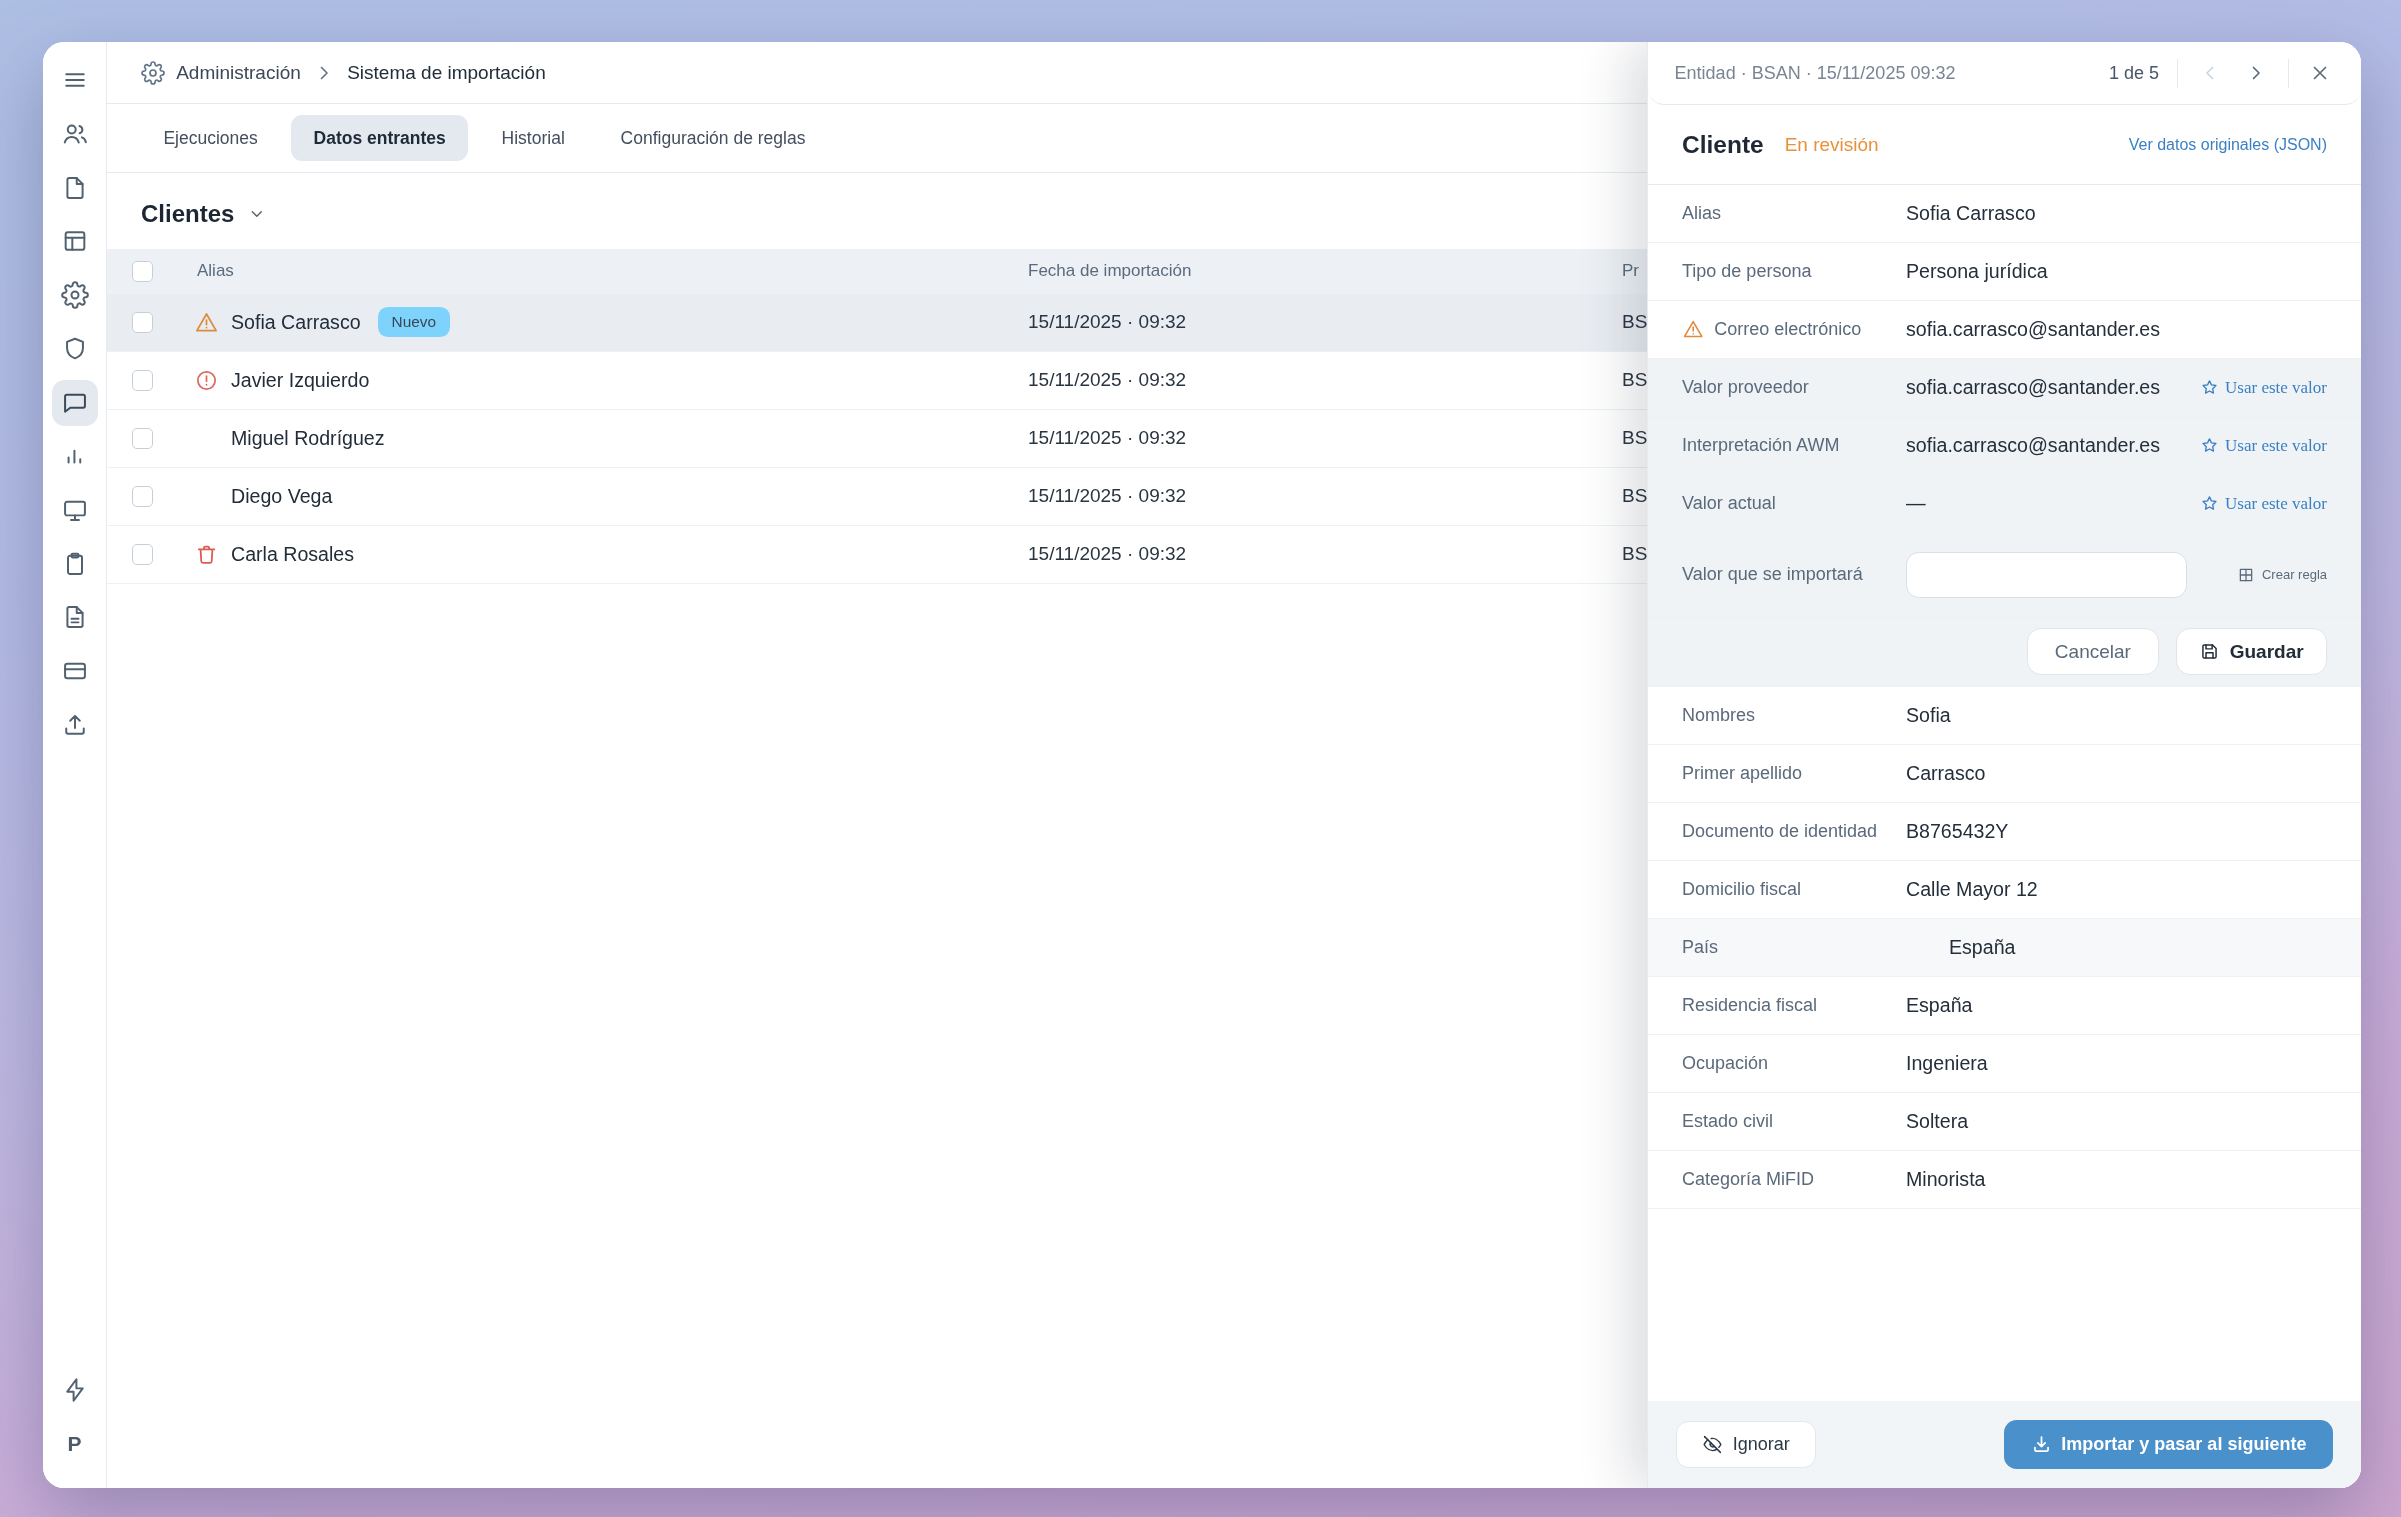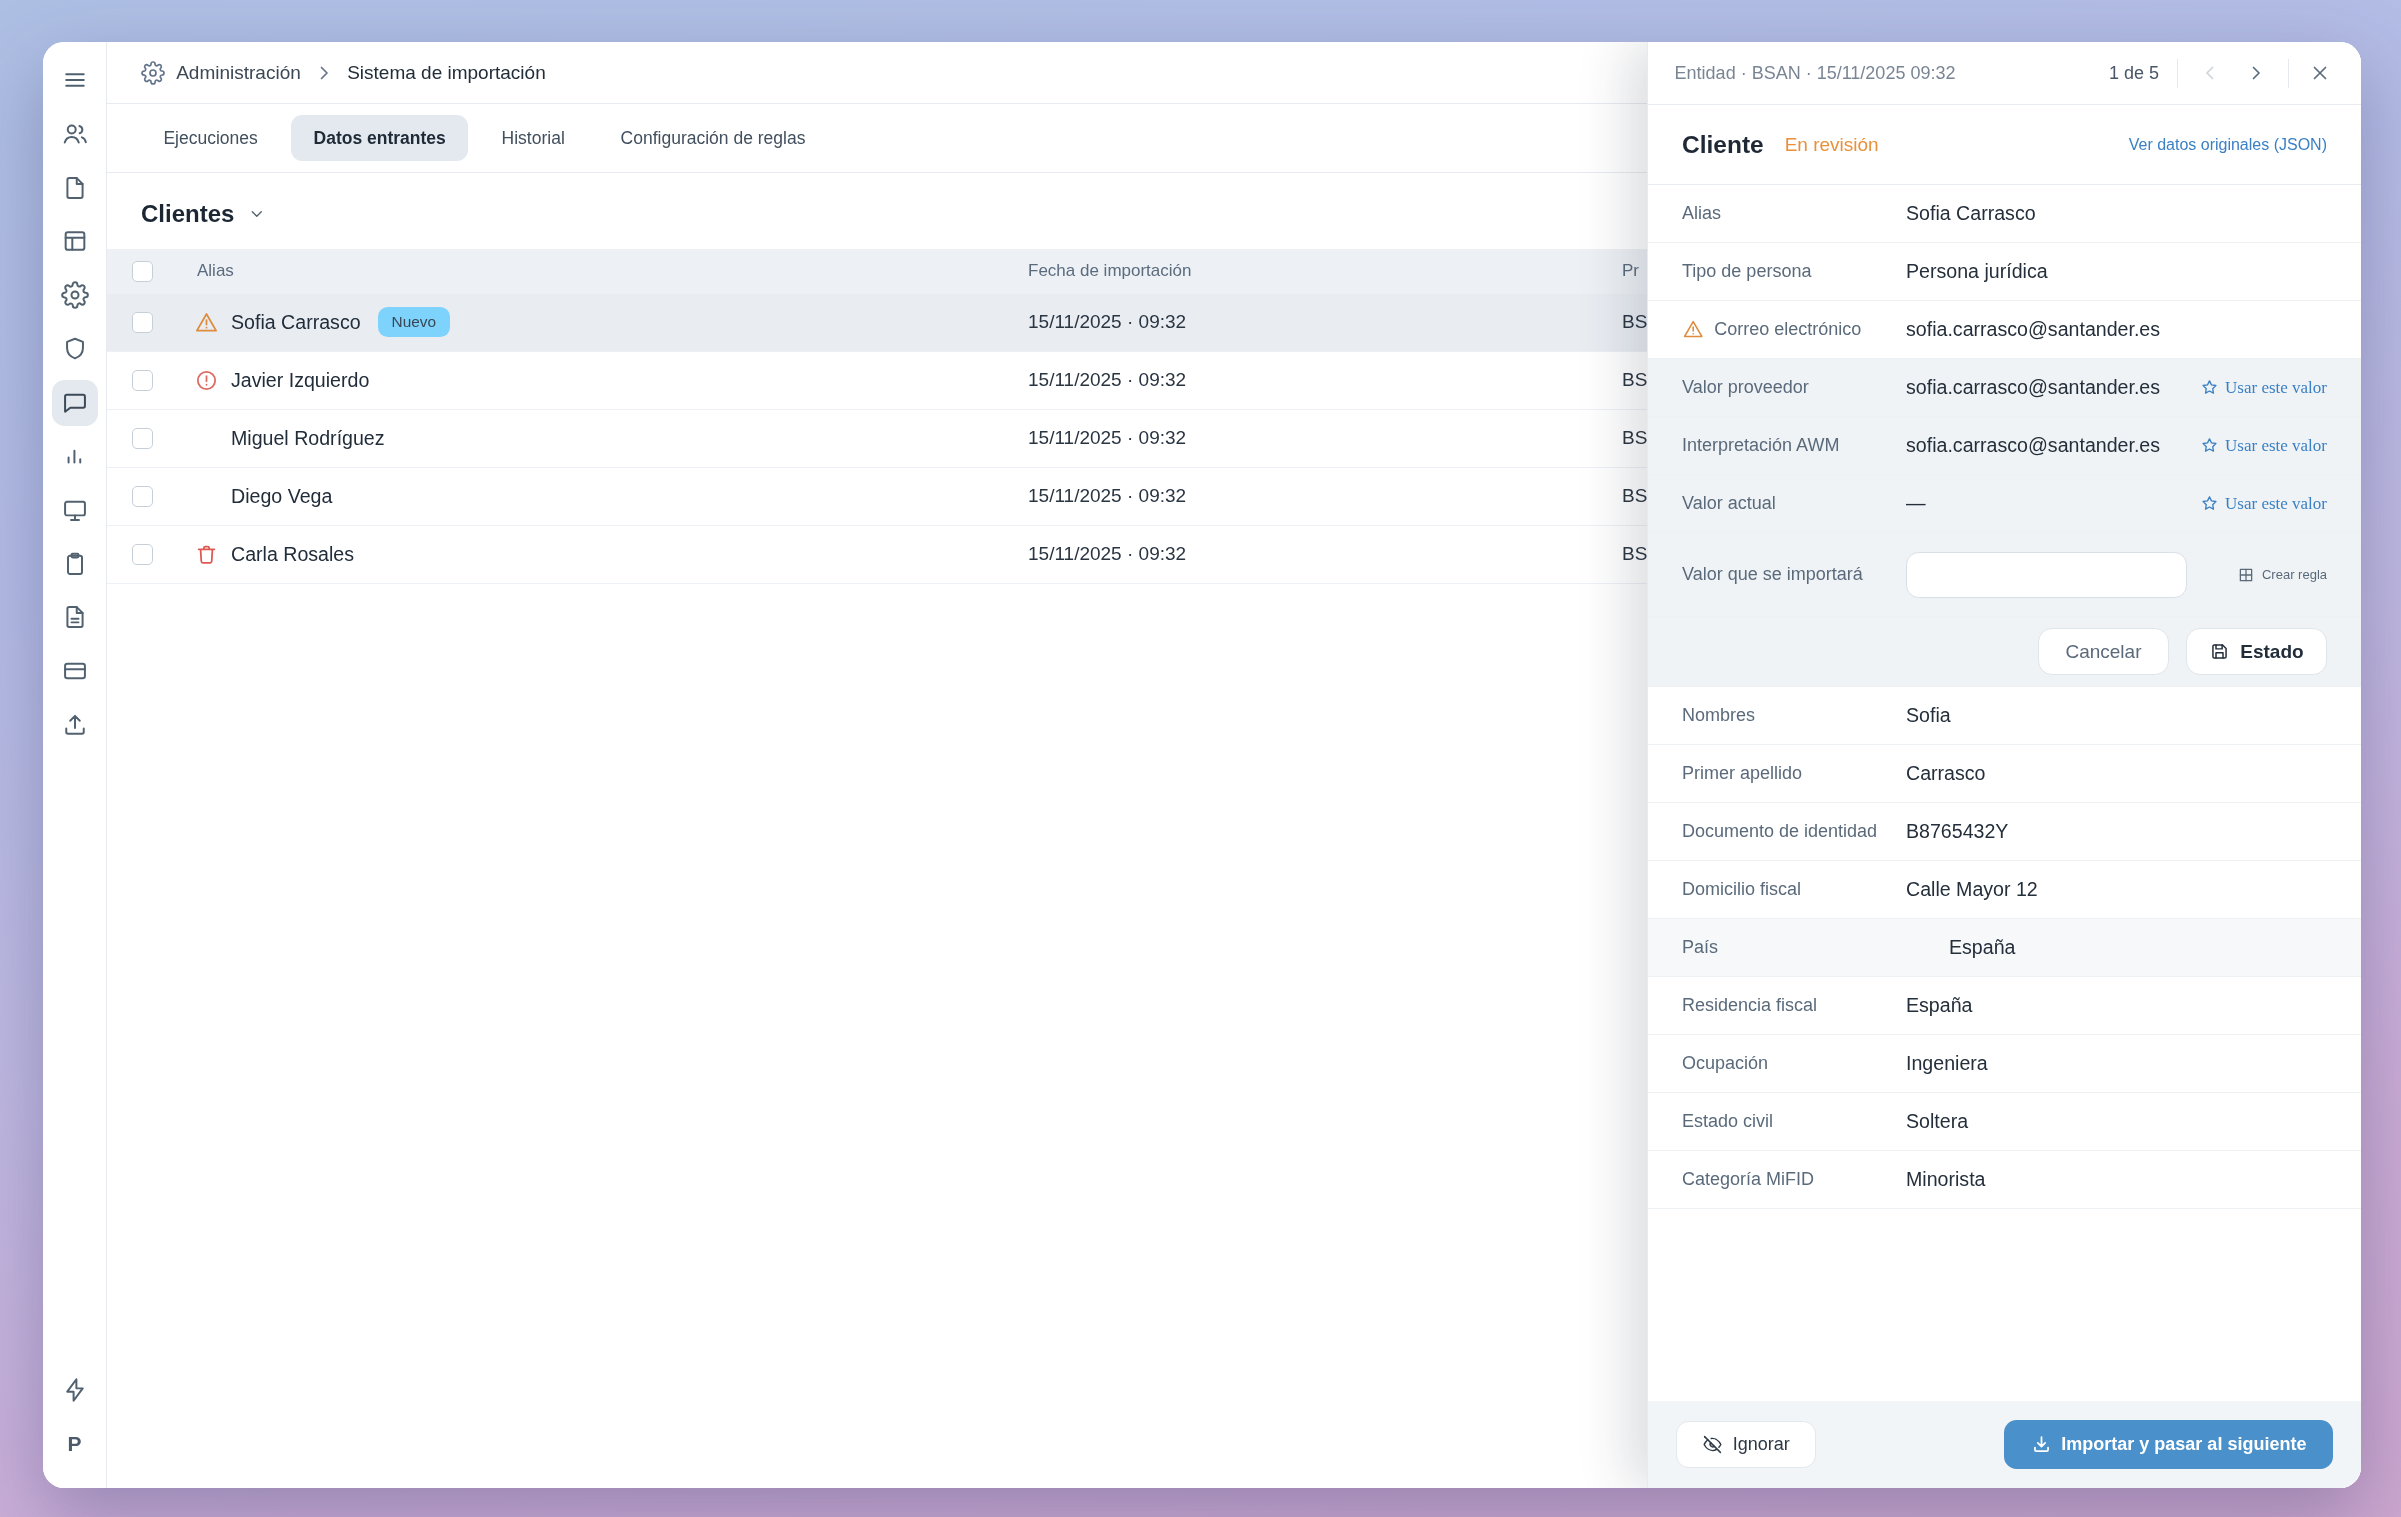--- a/index.html
+++ b/index.html
@@ -84,21 +84,21 @@
   .rprov { position:absolute; left:1515px; font-size:19px; color:#2a3542; white-space:nowrap; }
   
   .panel {
     position:absolute; top:0; right:0; bottom:0; width:714px;
     background:#fff; border-left:0.7px solid #e7ebef;
     box-shadow:-18px 0 49px rgba(35,45,65,.16);
     display:flex; flex-direction:column; z-index:5;
   }
   .phead {
     height:63px; flex:none; border-bottom:0.7px solid #e7ebef;
-    display:flex; align-items:center; padding:0 26.6px; gap:18px;
+    display:flex; align-items:center; padding:0 26.6px; gap:18px;border-radius:16px;
   }
   .pmeta { font-size:18px; color:#7a8594; flex:1; white-space:nowrap; }
   .pcount { font-size:18px; color:#49566a; white-space:nowrap; }
   .vdiv { width:0.7px; height:29px; background:#e5e9ee; flex:none; }
   .pibtn { border:none; background:transparent; cursor:pointer; width:28px; height:28px; padding:0; color:#5b6b7e; }
   .pibtn.disabled { color:#ccd4dc; cursor:default; }
   .pibtn .ic { width:24px; height:24px; margin:auto; }
   .ptitle {
     flex:none; display:flex; align-items:center; padding:0 34px; height:80px;
     border-bottom:0.7px solid #e7ebef;
@@ -507,21 +507,21 @@
           <span>Crear regla</span>
         </button>
       </div>
 
       <div class="prow shaded btnrow">
         <button class="btn btn-cancel">Cancelar</button>
         <button class="btn btn-save">
           <svg class="ic" viewBox="0 0 30 30" width="21" height="21">
               <use href="#i-save"></use>
             </svg>
-          <span>Estado</span>
+          <span>Guardar</span>
         </button>
       </div>
 
       <div class="prow">
         <span class="plabel">Nombres</span>
         <span class="pvalue">Sofia</span>
       </div>
       <div class="prow">
         <span class="plabel">Primer apellido</span>
         <span class="pvalue">Carrasco</span>

